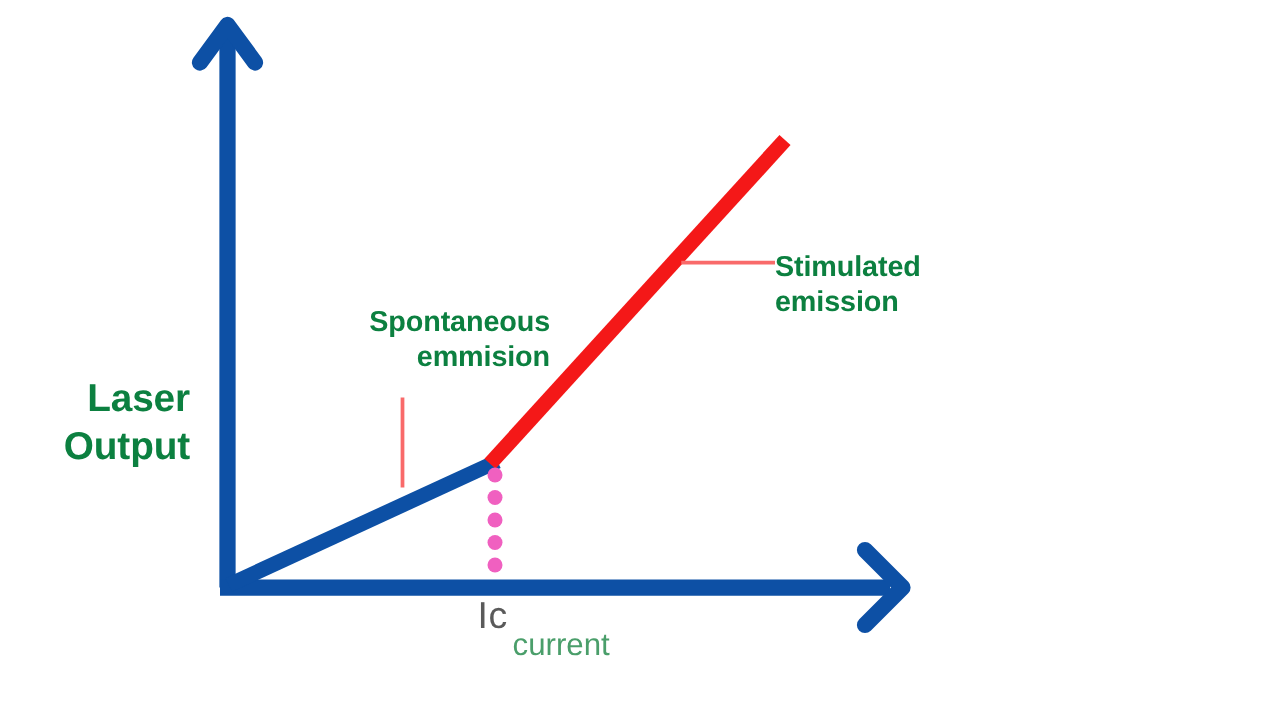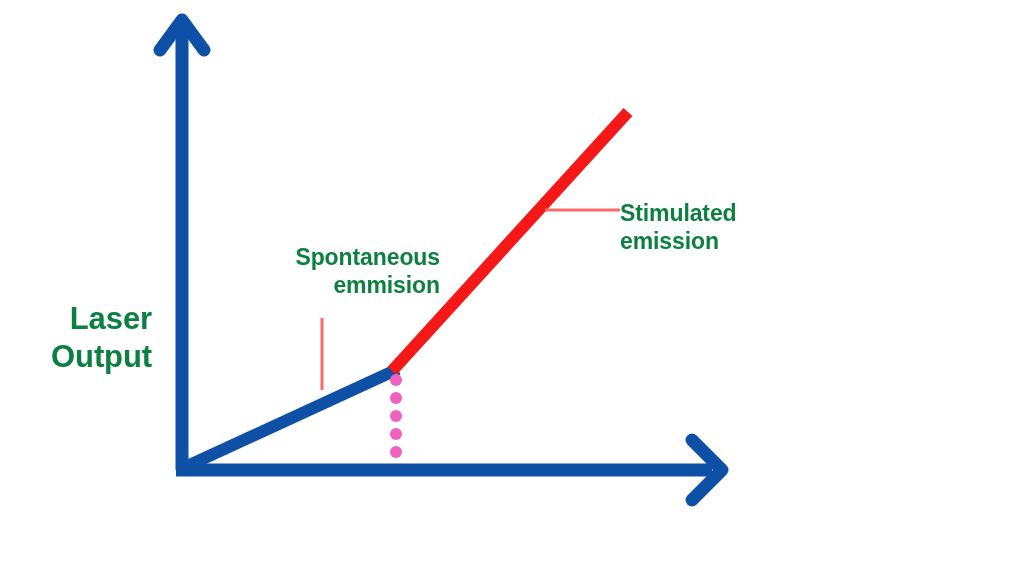--- a/index.html
+++ b/index.html
@@ -119,14 +119,18 @@
 
   <div class="lbl" id="label-laser-output">Laser
 Output</div>
 
   <div class="lbl" id="label-spontaneous">Spontaneous
 emmision</div>
 
   <div class="lbl" id="label-stimulated">Stimulated
 emission</div>
 
+  <div id="axis-x-group">
+    <span id="label-ic">Ic</span>
+    <span id="label-current">current</span>
+  </div>
 
 </div>
 
 </body></html>

